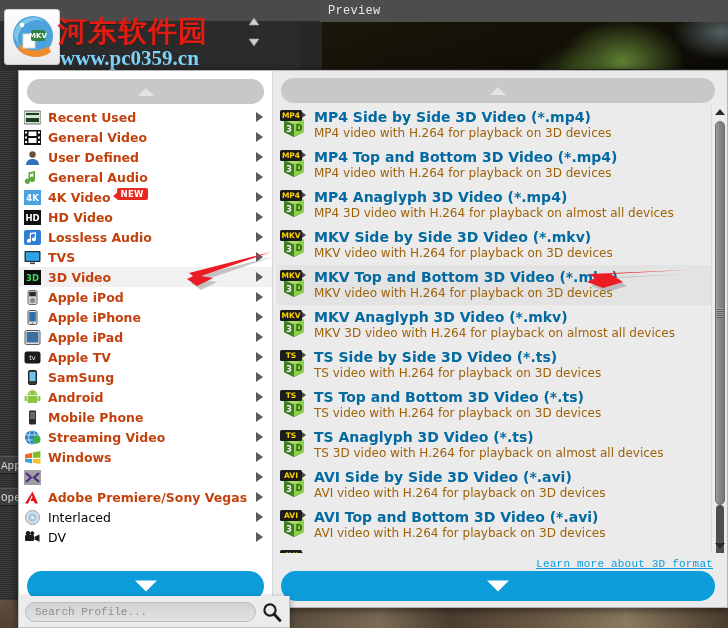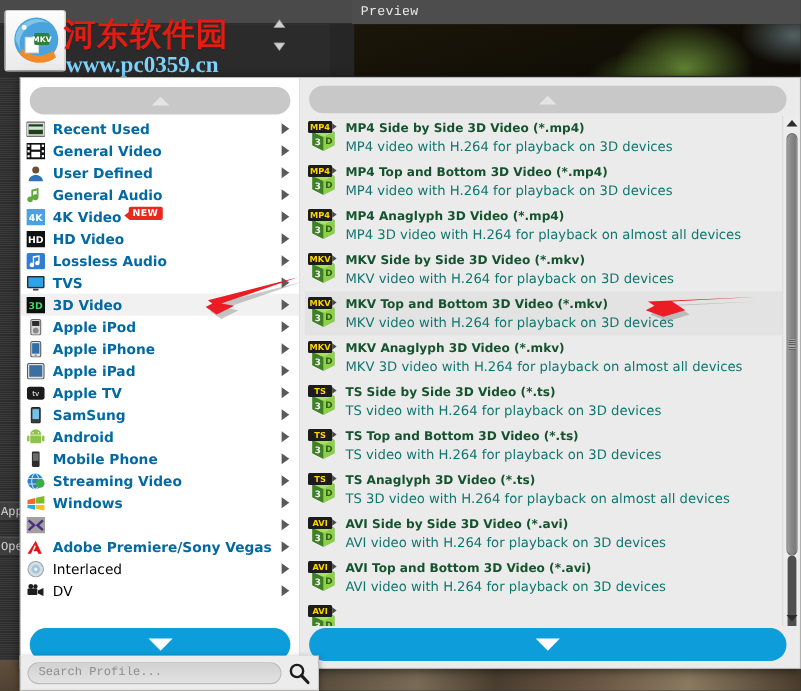--- a/index.html
+++ b/index.html
@@ -144,21 +144,21 @@
   .cat-row {
     height:20px; display:flex; align-items:center;
     padding-left:5px; position:relative; cursor:pointer;
   }
   .cat-row.selected { background:#f1f1f1; }
   .cat-icon {
     width:17px; height:15px; margin-right:7px; flex:0 0 auto;
     position:relative; border-radius:1px;
   }
   .cat-label {
-    font-size:12.5px; font-weight:bold; color:#0369a1;
+    font-size:12.5px; font-weight:bold; color:#c2410c;
     font-family:"DejaVu Sans", sans-serif; white-space:nowrap;
   }
   .cat-label.thin { font-weight:normal; color:#000000; }
   .cat-caret {
     position:absolute; right:9px; top:50%; transform:translateY(-50%);
     width:0;height:0;border-top:5px solid transparent;
     border-bottom:5px solid transparent;border-left:7px solid #5a5a5a;
   }
   .new-badge {
     margin-left:6px; background:#e8291f; color:#fff;
@@ -181,26 +181,26 @@
   .fmt-row {
     height:40px; display:flex; align-items:center; position:relative;
     cursor:pointer; padding-left:3px;
   }
   .fmt-row.alt { background:#e3e3e3; }
   .fmt-icon {
     width:28px; height:30px; flex:0 0 auto; margin-right:6px; position:relative;
   }
   .fmt-texts { display:flex; flex-direction:column; justify-content:center; }
   .fmt-title {
-    font-size:11px; font-weight:bold; color:#14532d;
+    font-size:14px; font-weight:bold; color:#0369a1;
     font-family:"DejaVu Sans", sans-serif; white-space:nowrap;
     line-height:16px;
   }
   .fmt-desc {
-    font-size:12px; color:#0f766e; font-family:"DejaVu Sans", sans-serif;
+    font-size:12px; color:#a16207; font-family:"DejaVu Sans", sans-serif;
     white-space:nowrap; line-height:17px;
   }
 
   
   #fmt-scroll {
     width:16px; flex:0 0 auto; background:#ececec;
     border-left:1px solid #dcdcdc; position:relative;
   }
   .sb-arrow {
     position:absolute; left:0; width:16px; height:14px;
@@ -813,20 +813,23 @@
         <div id="sb-track-low"></div>
         <div id="sb-thumb">
           <span id="sb-grip"></span>
         </div>
         <div class="sb-arrow down">
           <i></i>
         </div>
       </div>
     </div>
 
+    <div id="learn-more-wrap">
+      <span id="learn-more">Learn more about 3D format</span>
+    </div>
 
     <div class="blue-pill" id="right-blue">
       <span class="pill-caret-down"></span>
     </div>
   </div>
 </div>
 
 <div id="search-bar">
   <input id="search-input" type="text" placeholder="Search Profile..." style="">
   <svg id="search-icon" viewBox="0 0 22 22">

